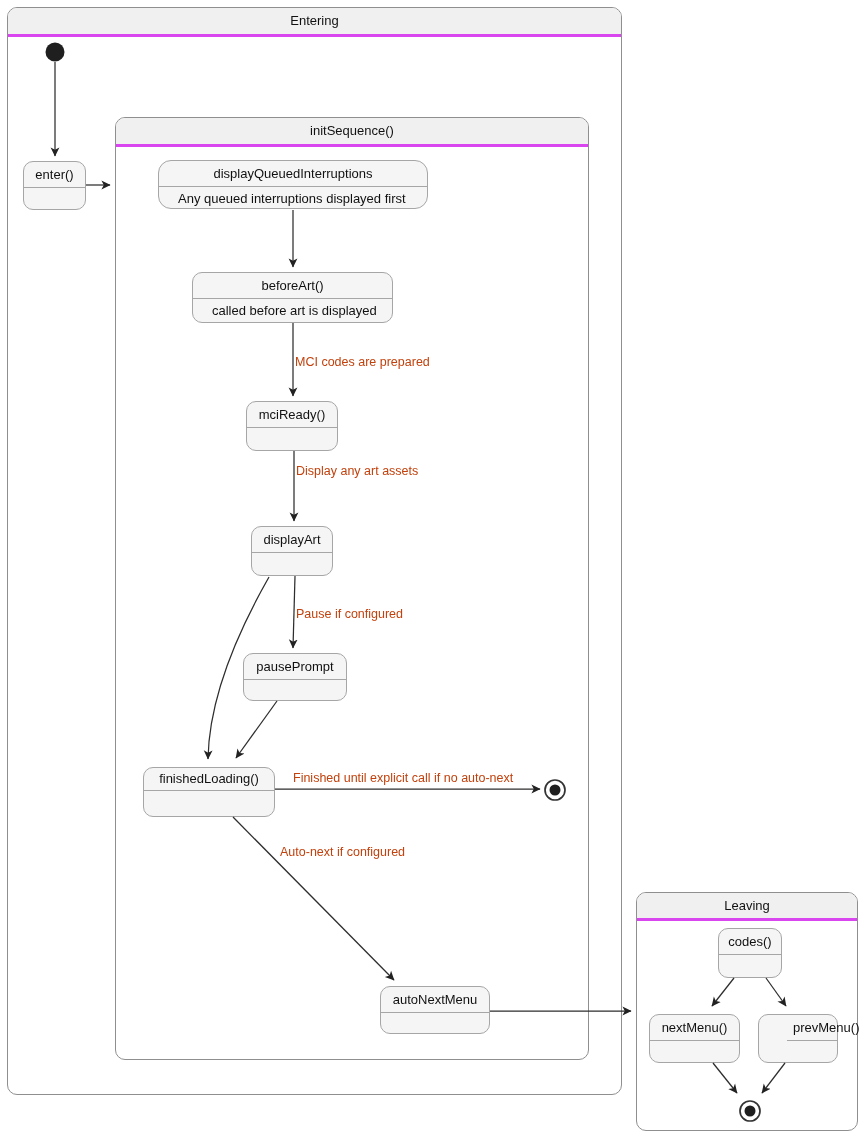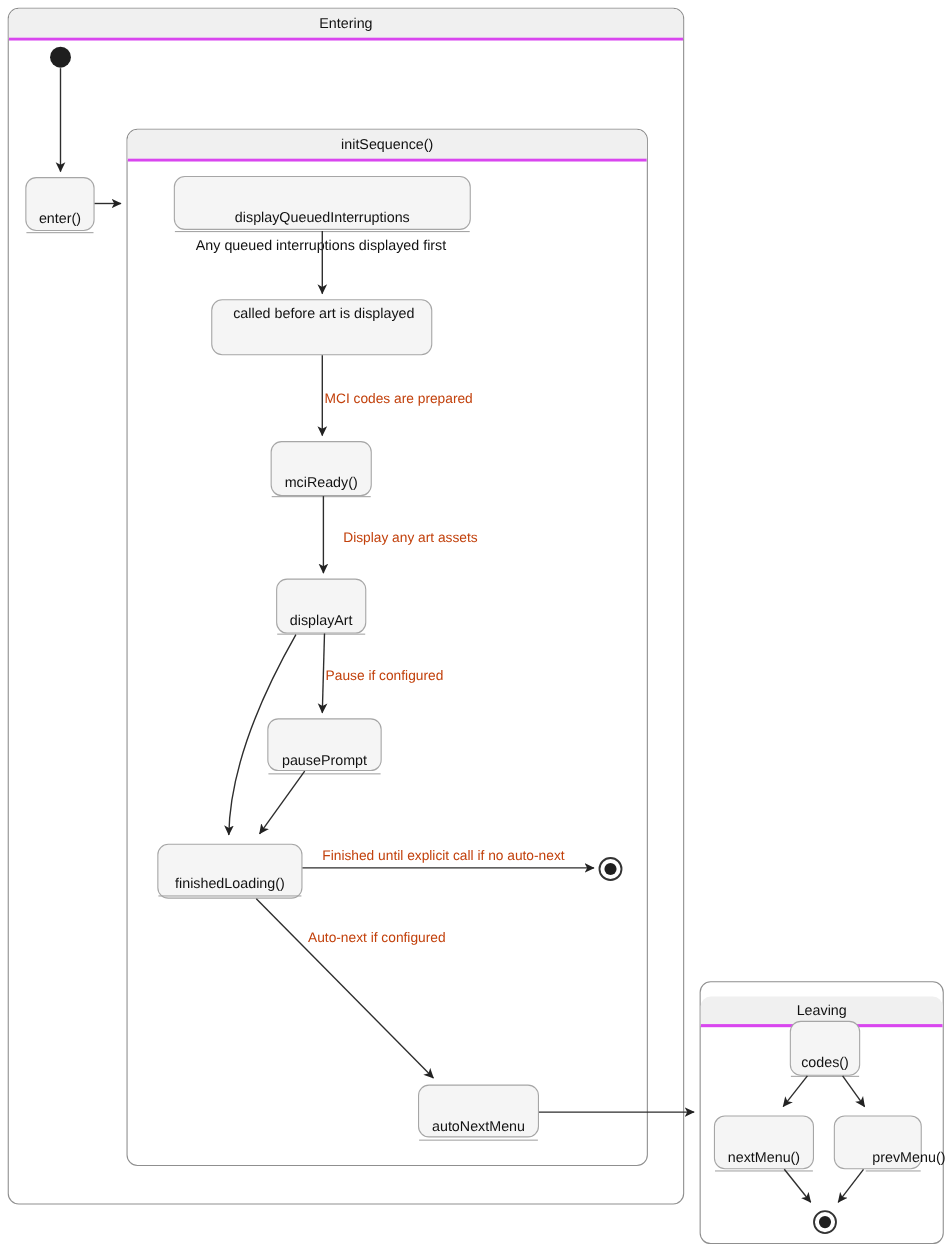--- a/index.html
+++ b/index.html
@@ -16,21 +16,21 @@
     border-bottom:3px solid #d946ef;border-radius:9px 9px 0 0;
     font-size:13px;white-space:nowrap;
   }
   .state{
     position:absolute;border:1px solid #a6a6a6;border-radius:10px;
     background:#f5f5f5;display:flex;flex-direction:column;font-size:13px;
     z-index:2;box-sizing:border-box;
   }
   .state-title{
     height:25px;line-height:25px;text-align:center;
-    border-bottom:1px solid #a6a6a6;padding:0 6px;white-space:nowrap;margin-top:24px;
+    border-bottom:1px solid #a6a6a6;padding:0 6px;white-space:nowrap;
   }
   .state-body{flex:1;padding:3px 5px 0 5px;white-space:nowrap;line-height:18px;margin-left:14px;}
   .edge-label{
     position:absolute;font-size:12.5px;white-space:nowrap;z-index:4;color:#c2410c;
   }
   svg.wires{position:absolute;left:0;top:0;z-index:3;pointer-events:none;}
 </style>
 </head>
 <body>
 
@@ -38,34 +38,35 @@
 
   <div class="container" style="left:7px;top:7px;width:615px;height:1088px;">
     <div class="container-title">Entering</div>
   </div>
 
   <div class="container" style="left:115px;top:117px;width:474px;height:943px;">
     <div class="container-title">initSequence()</div>
   </div>
 
   <div class="container" style="left:636px;top:892px;width:222px;height:239px;">
-    <div class="container-title" style="height:25px;line-height:25px;margin-top:13px;">Leaving</div>
+    <div class="container-title" style="height:25px;line-height:25px;">Leaving</div>
   </div>
 
   <div class="state" style="left:23px;top:161px;width:63px;height:49px;">
     <div class="state-title">enter()</div>
     <div class="state-body"></div>
   </div>
 
-  <div class="state" style="left:158px;top:160px;width:270px;height:49px;">
+  <div class="state" style="left:158px;top:160px;width:270px;height:49px;border-radius:13px;">
     <div class="state-title">displayQueuedInterruptions</div>
     <div class="state-body">Any queued interruptions displayed first</div>
   </div>
 
   <div class="state" style="left:192px;top:272px;width:201px;height:51px;">
+    <div class="state-title">beforeArt()</div>
     <div class="state-body">called before art is displayed</div>
   </div>
 
   <div class="state" style="left:246px;top:401px;width:92px;height:50px;">
     <div class="state-title">mciReady()</div>
     <div class="state-body"></div>
   </div>
 
   <div class="state" style="left:251px;top:526px;width:82px;height:50px;gap:40px;">
     <div class="state-title">displayArt</div>
@@ -96,21 +97,21 @@
     <div class="state-title">nextMenu()</div>
     <div class="state-body"></div>
   </div>
 
   <div class="state" style="left:758px;top:1014px;width:80px;height:49px;padding-left:28px;">
     <div class="state-title">prevMenu()</div>
     <div class="state-body"></div>
   </div>
 
   <div class="edge-label" style="left:295px;top:355px;">MCI codes are prepared</div>
-  <div class="edge-label" style="left:296px;top:482px;padding-left:16px;">Display any art assets</div>
+  <div class="edge-label" style="left:296px;top:464px;">Display any art assets</div>
   <div class="edge-label" style="left:296px;top:607px;">Pause if configured</div>
   <div class="edge-label" style="left:293px;top:771px;">Finished until explicit call if no auto-next</div>
   <div class="edge-label" style="left:280px;top:845px;">Auto-next if configured</div>
 
   <svg class="wires" width="865" height="1136" viewBox="0 0 865 1136">
     <defs>
       <marker id="arr" viewBox="0 0 10 10" refX="8.6" refY="5" markerWidth="10" markerHeight="10" orient="auto" markerUnits="userSpaceOnUse">
         <path d="M0 0.6 L9.2 5 L0 9.4 L2.4 5 z" fill="#222222"></path>
       </marker>
     </defs>

